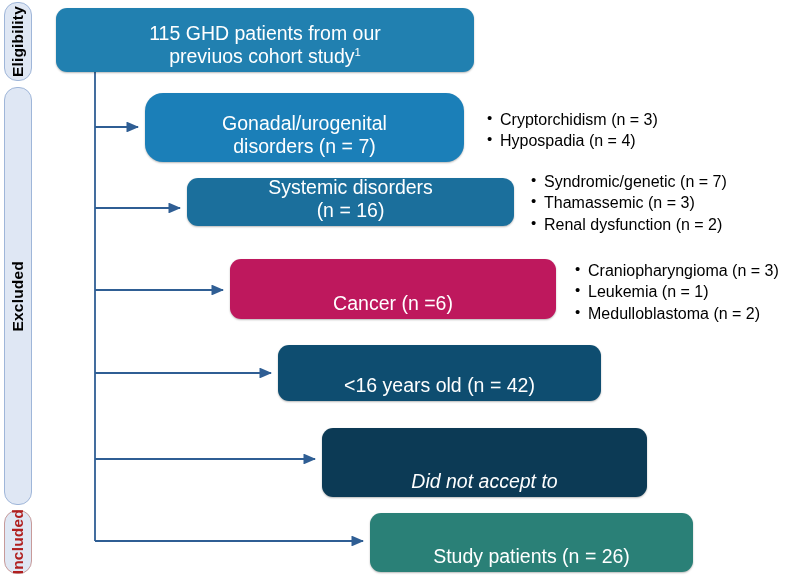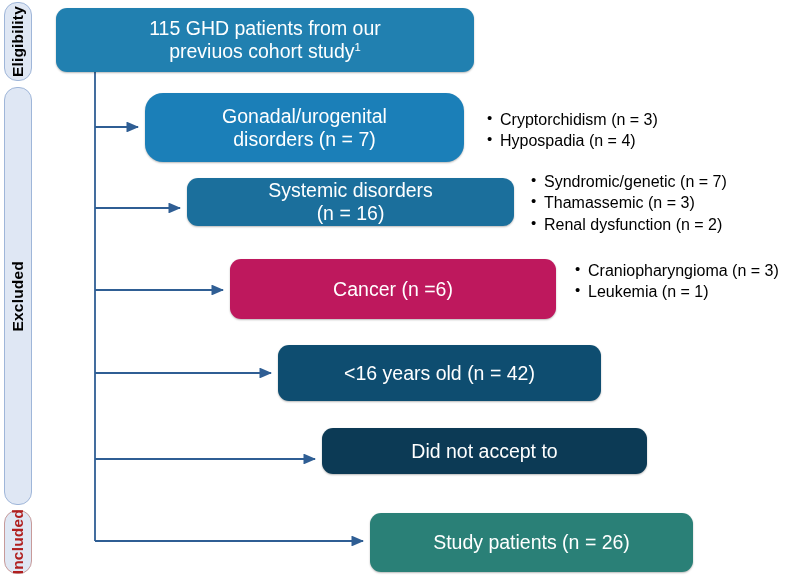--- a/index.html
+++ b/index.html
@@ -41,21 +41,21 @@
   }
   .rail-label.dark { color: #000000; }
   .rail-label.red  { color: #b01f1f; }
 
   
   .node {
     position: absolute;
     box-sizing: border-box;
     border-radius: 11px;
     display: flex;
-    align-items: center;
+    align-items: flex-end;
     justify-content: center;
     text-align: center;
     color: #ffffff;
     font-size: 19.5px;
     line-height: 1.18;
     padding: 4px 10px;
     box-shadow: 0 1px 2px rgba(0,0,0,0.28);
   }
   .node span.txt { display: block; }
   .node sup {
@@ -162,21 +162,21 @@
   </div>
 
   <div class="node" style="left:230px; top:259px; width:326px; height:60px; background:#be185d;">
     <span class="txt">Cancer (n =6)</span>
   </div>
 
   <div class="node" style="left:278px; top:345px; width:323px; height:56px; background:#0e4d70;">
     <span class="txt">&lt;16 years old (n = 42)</span>
   </div>
 
-  <div class="node" style="left:322px; top:428px; width:325px; height:46px; background:#0c3a55;">
+  <div class="node" style="left:322px; top:428px; width:325px; height:69px; background:#0c3a55;font-style:italic;">
     <div>
       <span class="txt">Did not accept to</span>
     </div>
   </div>
 
   <div class="node" style="left:370px; top:513px; width:323px; height:59px; background:#2a8077;">
     <span class="txt">Study patients (n = 26)</span>
   </div>
 
   <div class="bullets" style="left:484px; top:109px;">
@@ -191,16 +191,17 @@
       <li>Syndromic/genetic (n = 7)</li>
       <li>Thamassemic (n = 3)</li>
       <li>Renal dysfunction (n = 2)</li>
     </ul>
   </div>
 
   <div class="bullets" style="left:572px; top:260px;">
     <ul>
       <li>Craniopharyngioma (n = 3)</li>
       <li>Leukemia (n = 1)</li>
+      <li>Medulloblastoma (n = 2)</li>
     </ul>
   </div>
 
 </div>
 
 </body></html>

